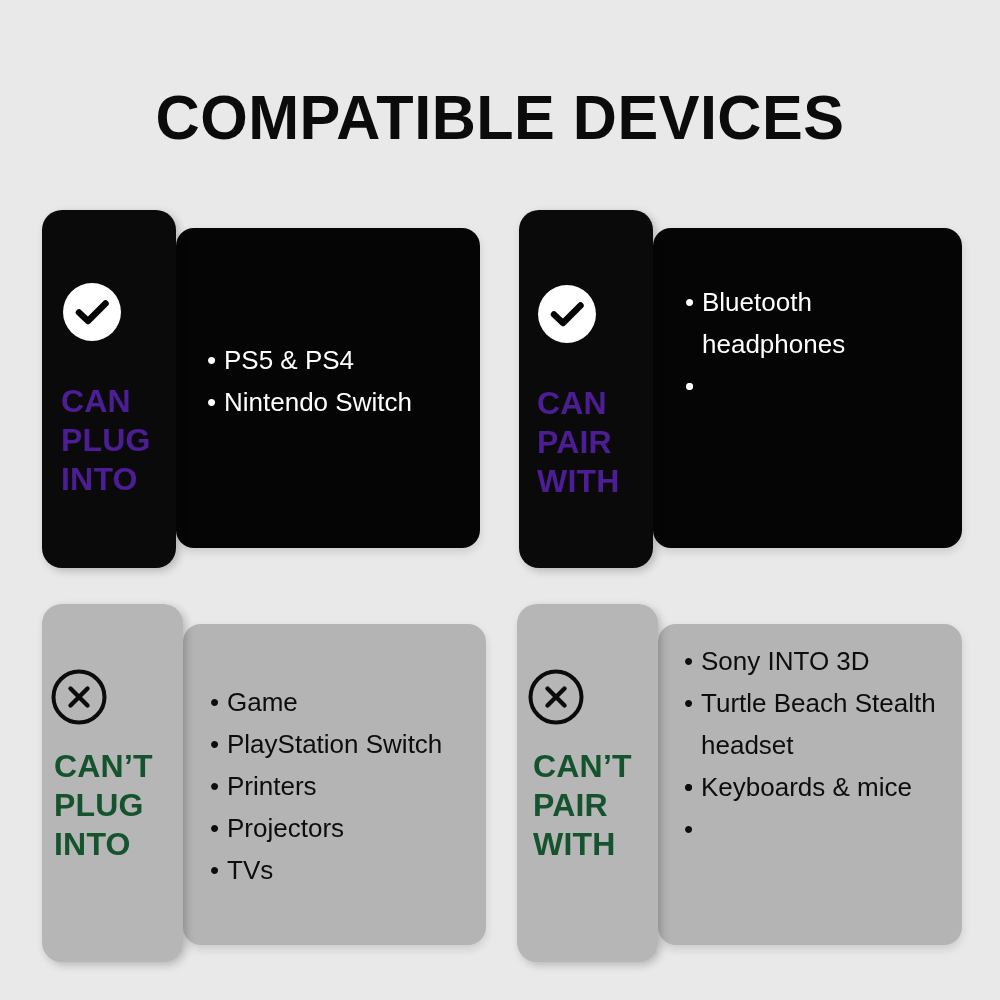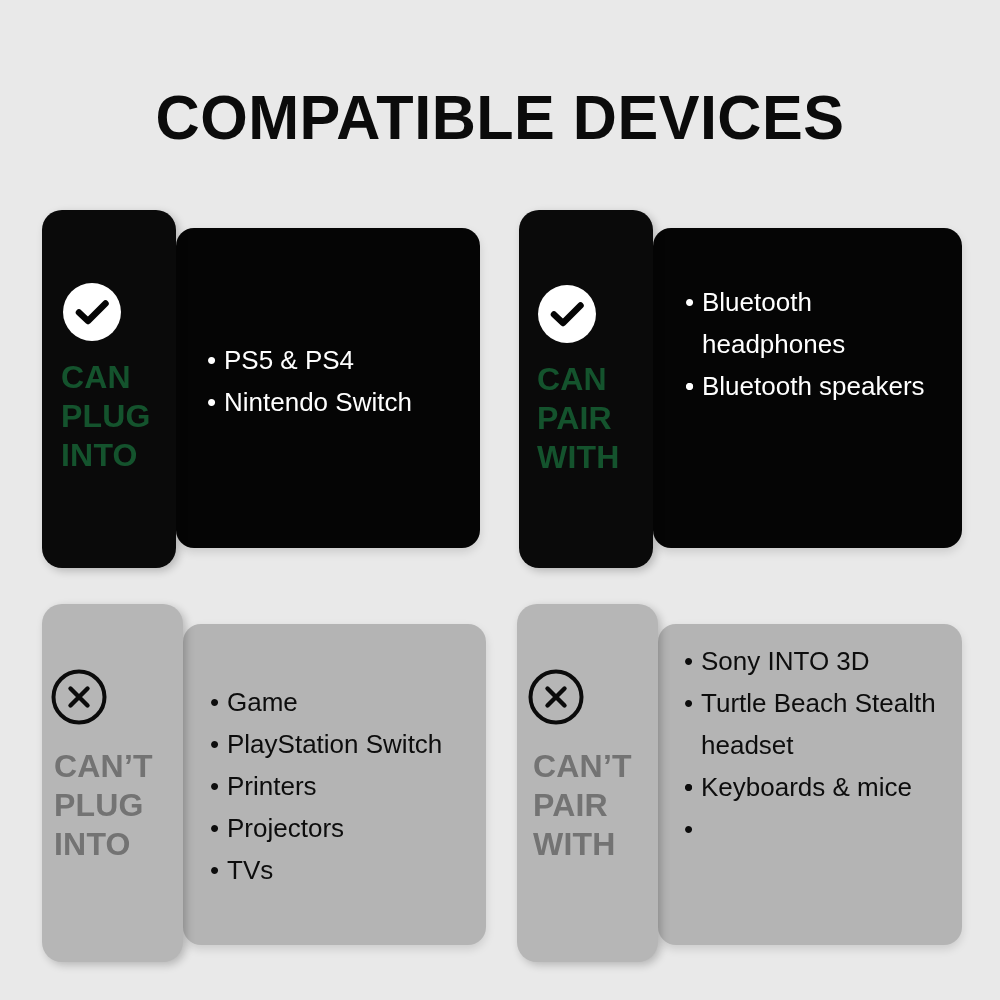--- a/index.html
+++ b/index.html
@@ -67,22 +67,22 @@
 
   
   .tab-label {
     position: absolute;
     font-size: 32px;
     font-weight: 700;
     line-height: 39px;
     letter-spacing: 0.2px;
     white-space: pre-line;
   }
-  .theme-dark .tab-label { color: #14532d; }
-  .theme-gray .tab-label { color: #737373; }
+  .theme-dark .tab-label { color: #4c1d95; margin-top: 24px; }
+  .theme-gray .tab-label { color: #14532d; }
 
   
   .bullets {
     position: absolute;
     margin: 0;
     padding: 0;
     list-style: none;
     font-size: 26px;
     font-weight: 400;
     line-height: 42px;
@@ -131,21 +131,21 @@
       <circle cx="29" cy="29" r="29" fill="#ffffff"></circle>
       <path d="M16 29.5 L25 38 L42.5 20.5" fill="none" stroke="#050505" stroke-width="6.5" stroke-linecap="round" stroke-linejoin="round"></path>
     </svg>
   </div>
   <div class="tab-label" style="left:537px; top:360px; z-index:4;">CAN
 PAIR
 WITH</div>
   <ul class="bullets" style="left:685px; top:281px; width:268px;">
     <li><span class="bullet-dot">•</span><span>Bluetooth headphones</span></li>
     <li><span class="bullet-dot">•</span></li>
-    <li><span class="bullet-dot">•</span><span>Bluetooth speakers</span></li>
+    <li><span class="bullet-dot">•</span></li>
   </ul>
 </div>
 
 <div class="card theme-gray">
   <div class="card-body" style="left:183px; top:624px; width:303px; height:321px;"></div>
   <div class="card-tab" style="left:42px; top:604px; width:141px; height:358px;"></div>
   <div class="icon-wrap" style="left:50px; top:668px; z-index:4;">
     <svg viewBox="0 0 58 58" xmlns="http://www.w3.org/2000/svg">
       <circle cx="29" cy="29" r="25.5" fill="none" stroke="#0b0b0b" stroke-width="4"></circle>
       <path d="M20.5 20.5 L37.5 37.5 M37.5 20.5 L20.5 37.5" fill="none" stroke="#0b0b0b" stroke-width="4.4" stroke-linecap="round"></path>

